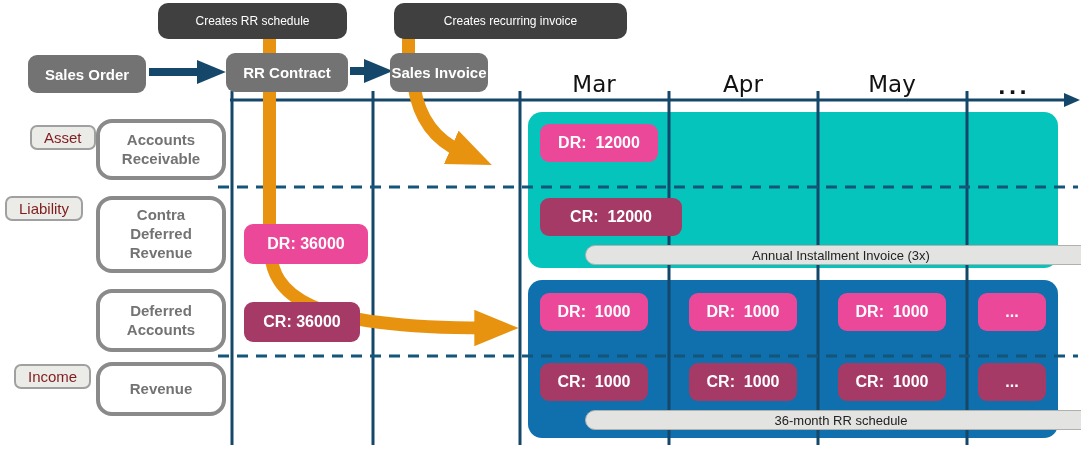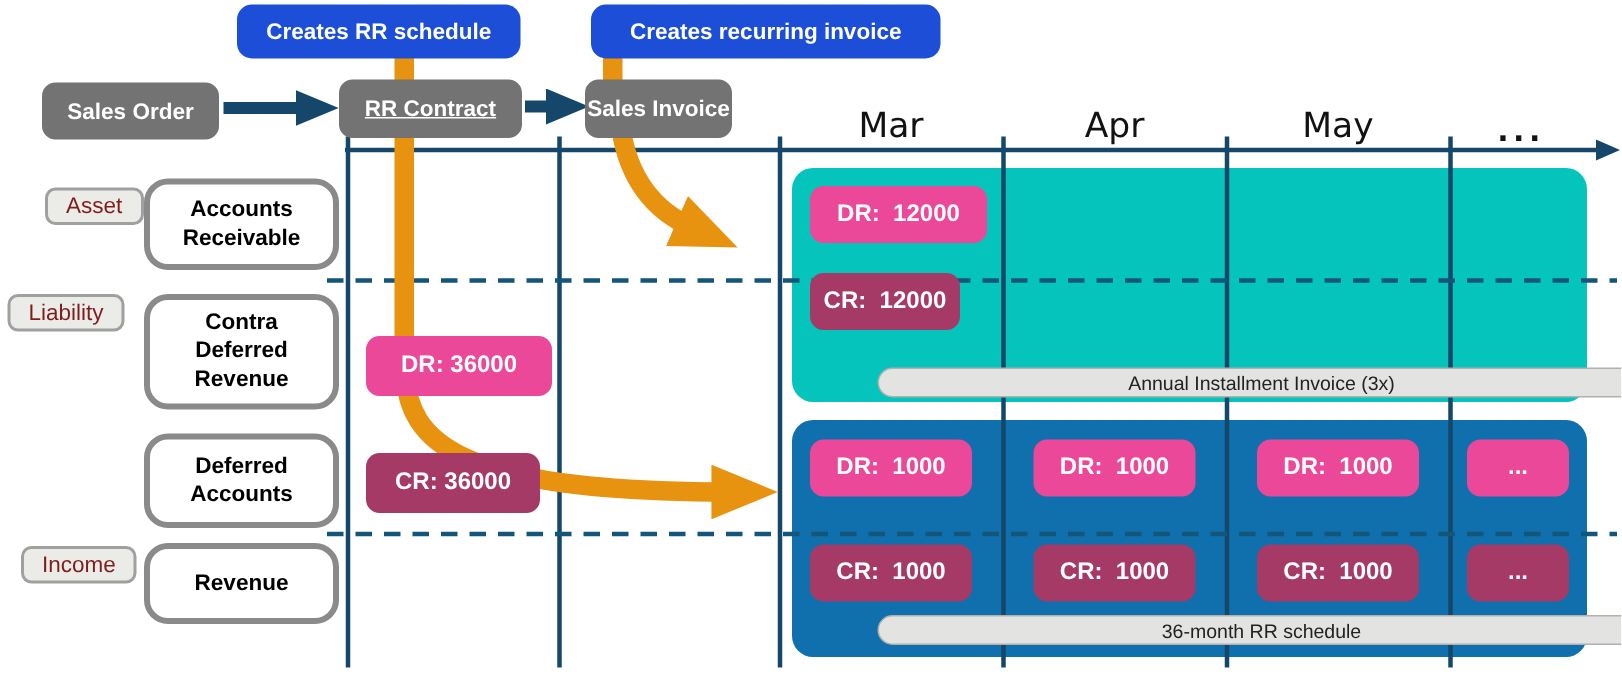--- a/index.html
+++ b/index.html
@@ -9,28 +9,28 @@
   }
   .layer{position:absolute;left:0;top:0;width:1081px;height:451px;}
   
   .region{position:absolute;border-radius:14px;z-index:1;}
   .region.cyan{left:528px;top:112px;width:530px;height:156px;background:#04c4bc;}
   .region.blue{left:528px;top:280px;width:530px;height:158px;background:#0f70ad;}
   svg.grid{z-index:2;}
   svg.connectors{z-index:3;}
   .el{position:absolute;z-index:5;display:flex;align-items:center;justify-content:center;box-sizing:border-box;}
   
-  .callout{background:#1d4ed8;border-radius:10px;color:#fff;font-weight:bold;font-size:15px;}
+  .callout{background:#404040;border-radius:10px;color:#fff;font-weight:normal;font-size:12px;}
   .flowbox{background:#737373;border-radius:9px;color:#fff;font-weight:bold;font-size:15px;}
   
   .entry{border-radius:9px;color:#fff;font-weight:bold;font-size:16px;white-space:pre;}
   .entry.dr{background:#ec4899;}
   .entry.cr{background:#a63a66;}
   
-  .acct{background:#fff;border:4px solid #8a8a8a;border-radius:16px;color:#000000;
+  .acct{background:#fff;border:4px solid #8a8a8a;border-radius:16px;color:#737373;
         font-weight:bold;font-size:15px;text-align:center;line-height:1.25;padding:20px;}
   .badge{background:#ebebe8;border:2px solid #a0a0a0;border-radius:7px;color:#7f1d1d;
          font-size:15px;padding:2px 12px;z-index:5;position:absolute;}
   
   .caption{background:#e3e3e1;border:1px solid #b0b0ae;border-radius:10px;color:#222;
            font-size:13px;margin-left:48px;}
   
   .month{width:100px;color:#121212;font-size:23px;font-family:"DejaVu Sans", sans-serif;justify-content:center;}
   .month.dots{font-weight:bold;font-size:20px;letter-spacing:3px;}
 </style>
@@ -77,42 +77,42 @@
     <g stroke="#15476a" stroke-width="8" fill="none">
       <line x1="149" y1="72" x2="201" y2="72" marker-end="url(#narrow)"></line>
       <line x1="350" y1="71" x2="368" y2="71" marker-end="url(#narrow)"></line>
     </g>
   </svg>
 
   <div class="el callout" style="left:158px;top:3px;width:189px;height:36px;">Creates RR schedule</div>
   <div class="el callout" style="left:394px;top:3px;width:233px;height:36px;">Creates recurring invoice</div>
 
   <div class="el flowbox" style="left:28px;top:55px;width:118px;height:38px;">Sales Order</div>
-  <div class="el flowbox" style="left:226px;top:53px;width:122px;height:39px;text-decoration:underline;">RR Contract</div>
+  <div class="el flowbox" style="left:226px;top:53px;width:122px;height:39px;">RR Contract</div>
   <div class="el flowbox" style="left:390px;top:53px;width:98px;height:39px;">Sales Invoice</div>
 
   <div class="el month" style="left:544px;top:71px;height:26px;">Mar</div>
   <div class="el month" style="left:693px;top:71px;height:26px;">Apr</div>
   <div class="el month" style="left:842px;top:71px;height:26px;">May</div>
   <div class="el month dots" style="left:964px;top:74px;height:26px;">...</div>
 
   <div class="badge" style="left:30px;top:125px;">Asset</div>
   <div class="badge" style="left:5px;top:196px;">Liability</div>
   <div class="badge" style="left:14px;top:364px;">Income</div>
 
   <div class="el acct" style="left:96px;top:119px;width:130px;height:61px;">Accounts Receivable</div>
   <div class="el acct" style="left:96px;top:196px;width:130px;height:77px;">Contra Deferred Revenue</div>
   <div class="el acct" style="left:96px;top:289px;width:130px;height:63px;">Deferred Accounts</div>
   <div class="el acct" style="left:96px;top:362px;width:130px;height:54px;text-align:right;">Revenue</div>
 
   <div class="el entry dr" style="left:244px;top:224px;width:124px;height:40px;">DR: 36000</div>
   <div class="el entry cr" style="left:244px;top:302px;width:116px;height:40px;">CR: 36000</div>
 
   <div class="el entry dr" style="left:540px;top:124px;width:118px;height:38px;">DR:  12000</div>
-  <div class="el entry cr" style="left:540px;top:182px;width:100px;height:38px;">CR:  12000</div>
+  <div class="el entry cr" style="left:540px;top:198px;width:142px;height:38px;">CR:  12000</div>
   <div class="el caption" style="left:537px;top:245px;width:512px;height:20px;">Annual Installment Invoice (3x)</div>
 
   <div class="el entry dr" style="left:540px;top:293px;width:108px;height:38px;">DR:  1000</div>
   <div class="el entry dr" style="left:689px;top:293px;width:108px;height:38px;">DR:  1000</div>
   <div class="el entry dr" style="left:838px;top:293px;width:108px;height:38px;">DR:  1000</div>
   <div class="el entry dr" style="left:978px;top:293px;width:68px;height:38px;">...</div>
 
   <div class="el entry cr" style="left:540px;top:363px;width:108px;height:38px;">CR:  1000</div>
   <div class="el entry cr" style="left:689px;top:363px;width:108px;height:38px;">CR:  1000</div>
   <div class="el entry cr" style="left:838px;top:363px;width:108px;height:38px;">CR:  1000</div>

